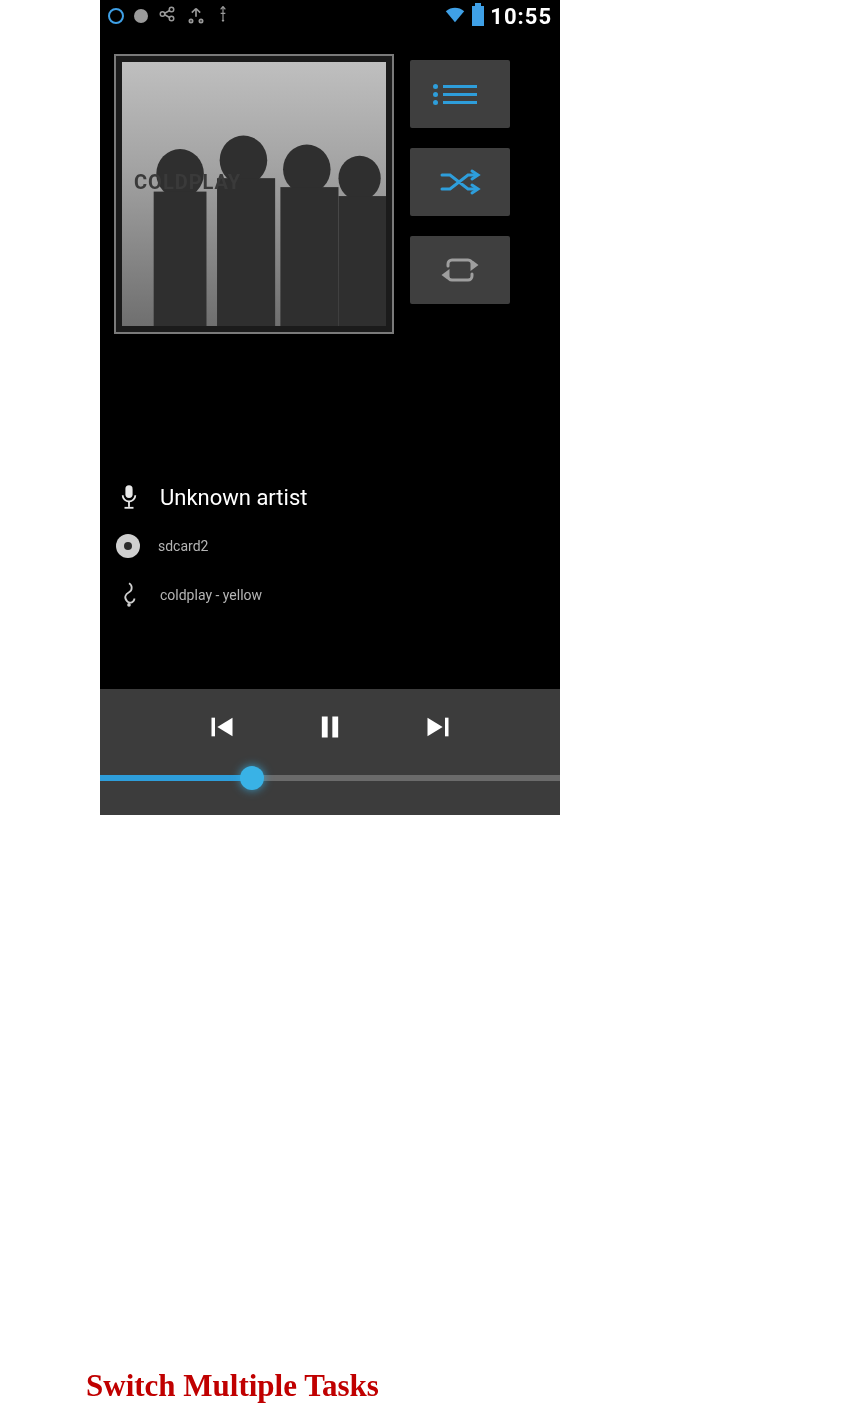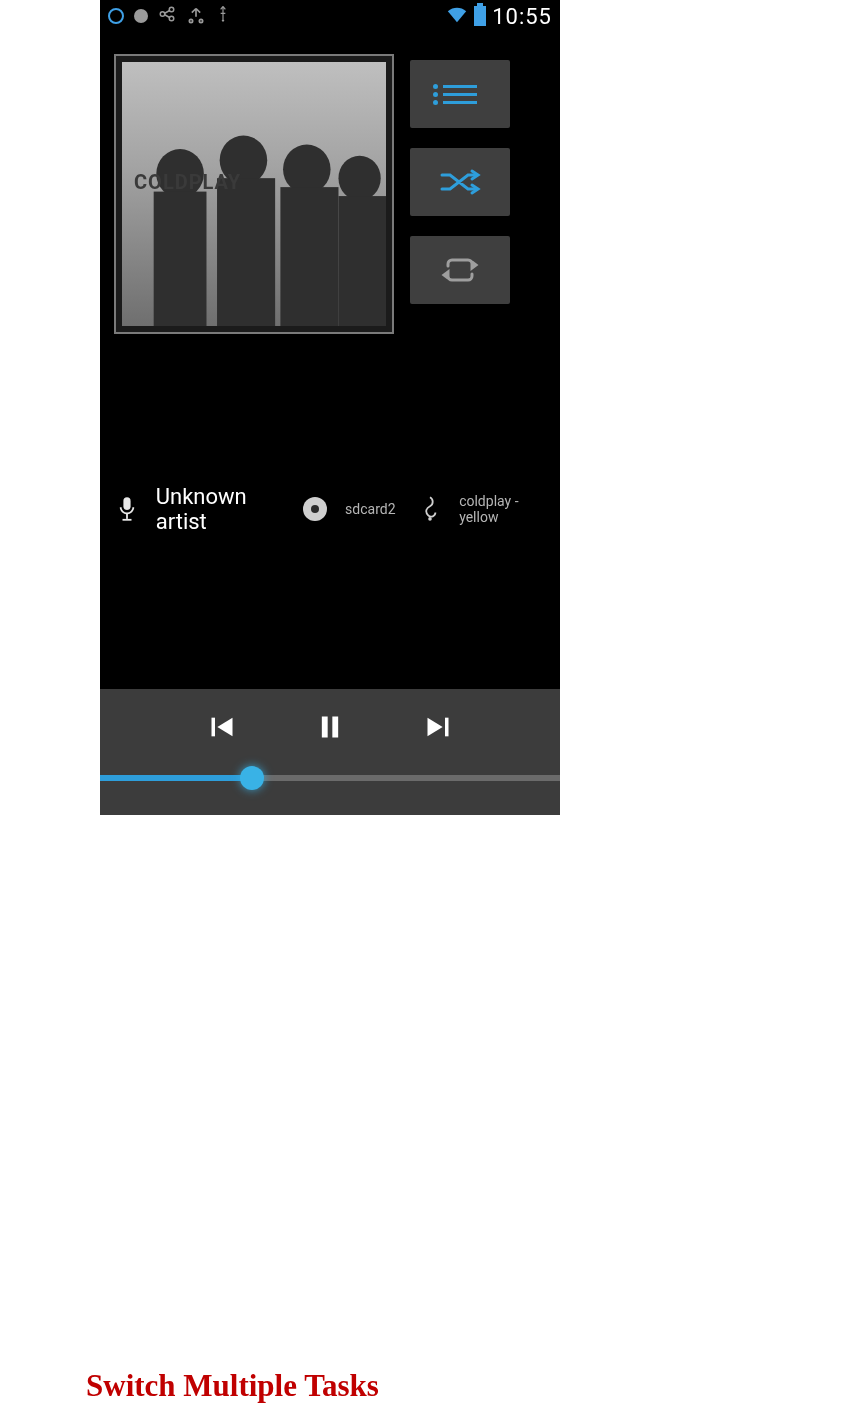--- a/index.html
+++ b/index.html
@@ -32,21 +32,21 @@
   .statusbar {
     height: 32px;
     background: #000;
     display: flex;
     align-items: center;
     padding: 0 8px;
     font-size: 19px;
   }
   .status-left { display: flex; align-items: center; gap: 10px; }
   .status-right { margin-left: auto; display: flex; align-items: center; gap: 6px; }
-  .status-right .clock { color: #fff; font-size: 22px; letter-spacing: 1px; }
+  .status-right .clock { color: #fff; font-size: 22px; letter-spacing: 1px; font-weight: bold; }
   .ico16 { width: 16px; height: 16px; display: inline-block; }
   .ico20 { width: 20px; height: 20px; display: inline-block; }
   .sGlobe {
     border: 2px solid #3fa0e6; border-radius: 50%;
     box-sizing: border-box;
   }
   .sDot {
     background: #9a9a9a; border-radius: 50%; width: 14px; height: 14px;
   }
   .sShare { position: relative; }
@@ -121,21 +121,21 @@
     content: ""; position: absolute; left: -10px; top: -4px;
     width: 5px; height: 5px; background: #2e9edb; border-radius: 50%;
   }
   .side-btn.inactive svg { stroke: #9e9e9e; }
 
   
   .meta {
     margin-top: 150px;
     padding: 0 16px;
     display: flex;
-    flex-direction: row;
+    flex-direction: column;
     gap: 24px;
   }
   .meta-row {
     display: flex;
     align-items: center;
     gap: 18px;
   }
   .meta-row .lbl { font-size: 22px; color: #fff; }
   .meta-row.secondary .lbl { color: #b5b5b5; font-size: 14px; }
   .meta-ico { width: 26px; height: 26px; display: inline-flex; align-items: center; justify-content: center; }

